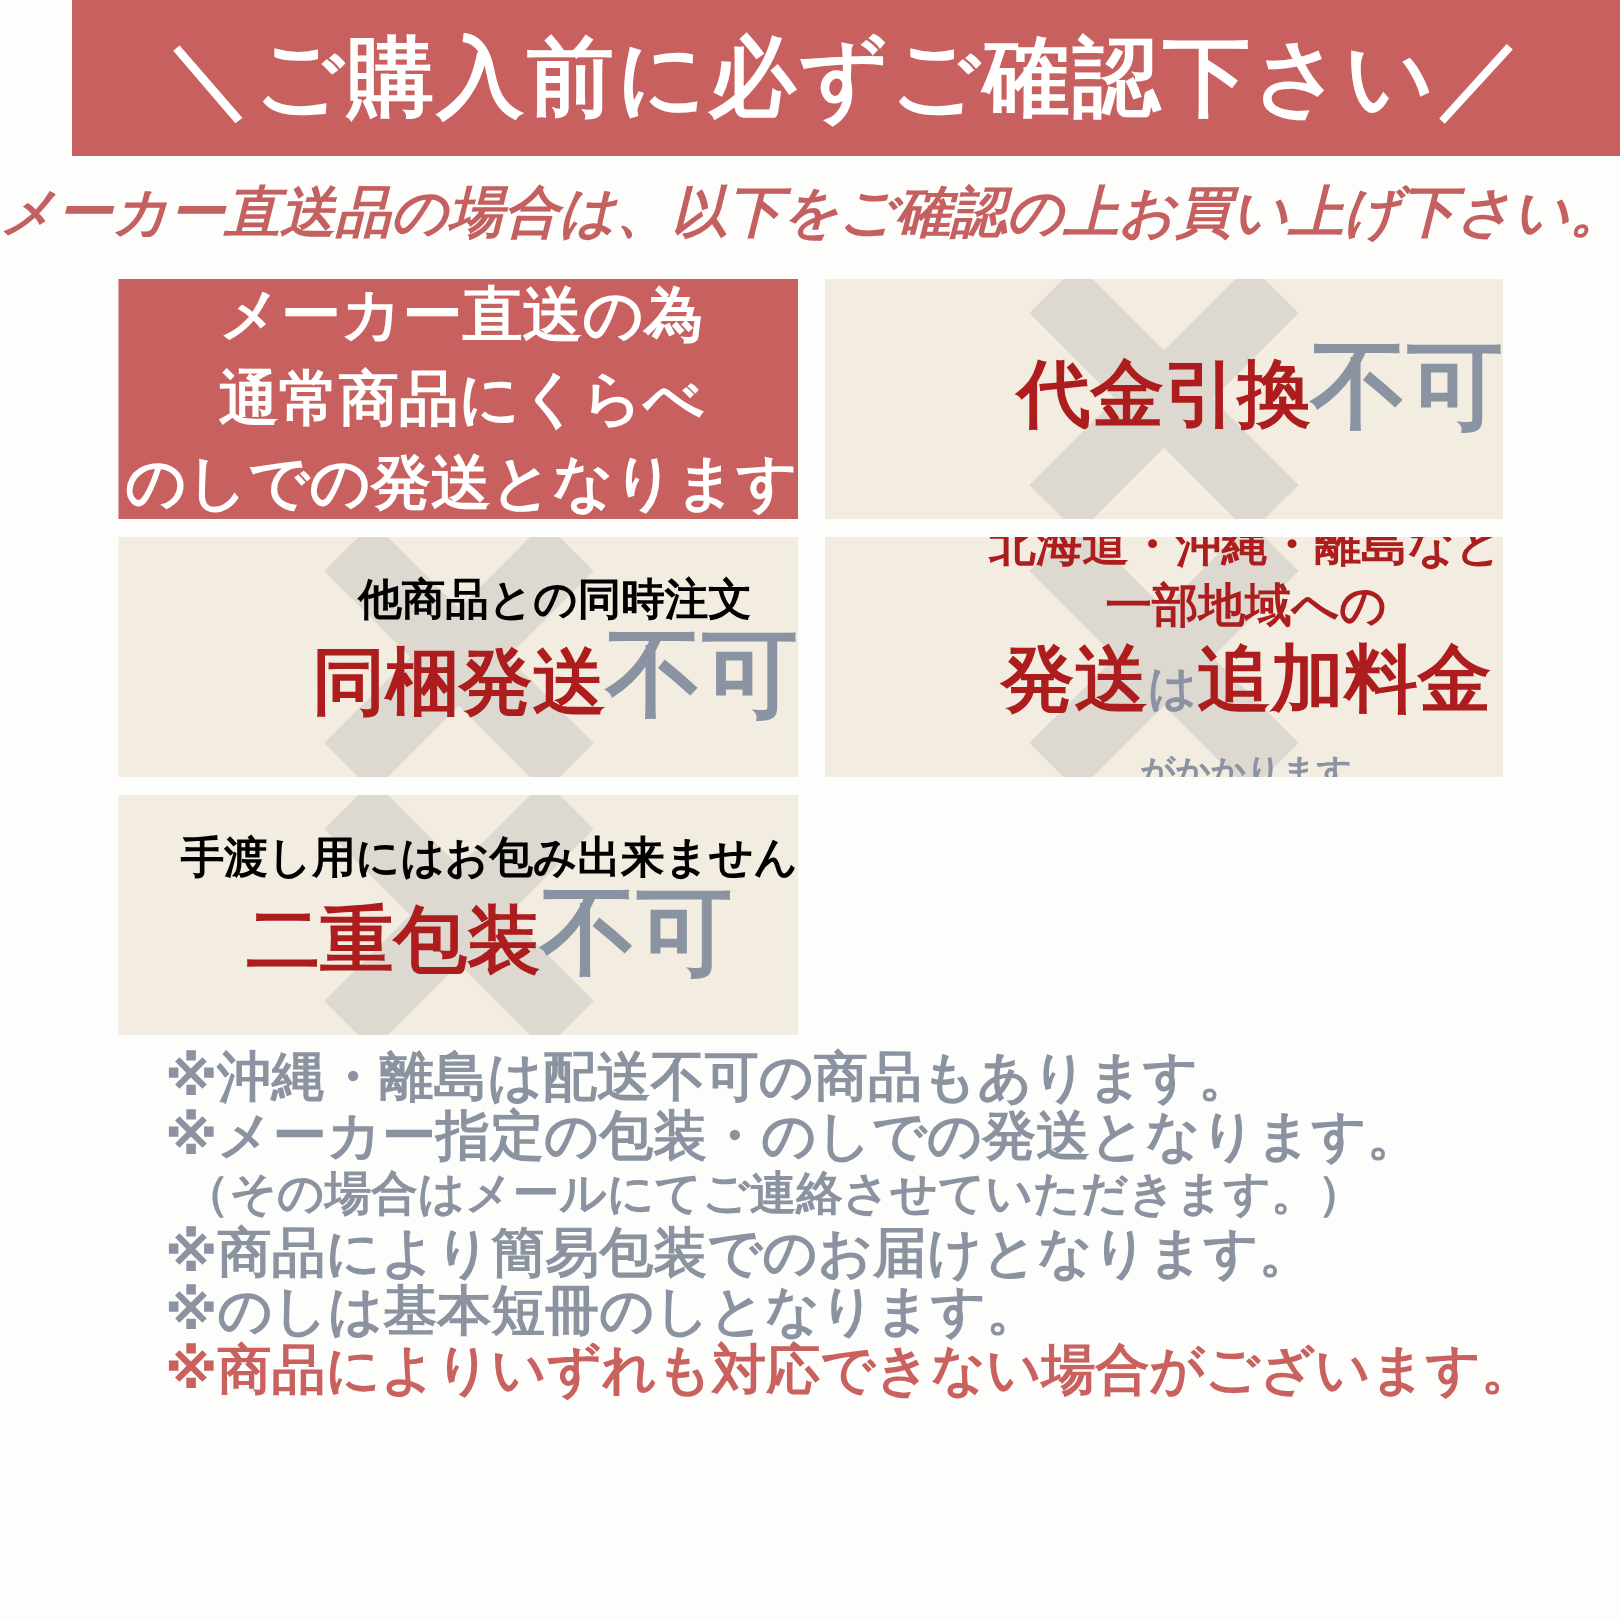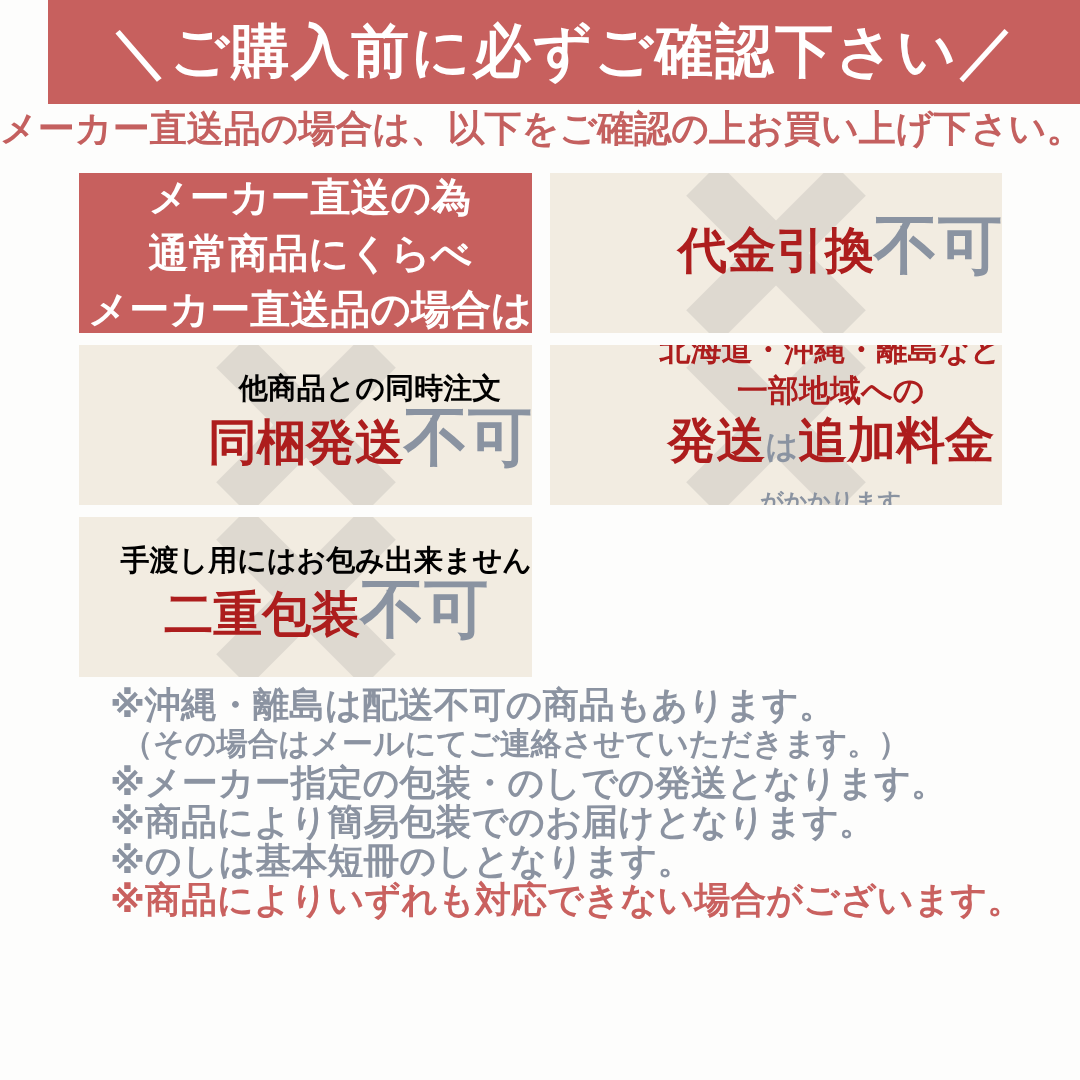--- a/index.html
+++ b/index.html
@@ -8,22 +8,22 @@
     background:#fdfdfc;
     font-family:"Liberation Sans","DejaVu Sans",sans-serif;
     font-weight:bold;
   }
   .banner {
     height:104px; background:#c7605e;
     display:flex; align-items:center; justify-content:center;margin-left:48px;
   }
   .banner-title { color:#ffffff; font-size:58px; letter-spacing:2px; white-space:nowrap; }
   .subtitle {
-    text-align:center;
-    color:#c4605f; font-size:37px; white-space:nowrap;
+    margin-top:13px; text-align:center;
+    color:#c4605f; font-size:37px; white-space:nowrap;font-style:italic;
   }
   .grid {
     margin:19px 78px 0 79px;
     display:grid;
     grid-template-columns:453px 452px;
     column-gap:18px; row-gap:12px;
   }
   .box {
     height:160px; position:relative; overflow:hidden;
     display:flex; flex-direction:column;
@@ -61,21 +61,21 @@
 </div>
 
 <div class="subtitle">メーカー直送品の場合は、以下をご確認の上お買い上げ下さい。</div>
 
 <div class="grid">
 
   <div class="box highlight">
     <div class="content">
       <div class="white-line">メーカー直送の為</div>
       <div class="white-line">通常商品にくらべ</div>
-      <div class="white-line">メーカー直送品の場合は</div>
+      <div class="white-line">のしでの発送となります</div>
     </div>
   </div>
 
   <div class="box beige">
     <span class="xmark"></span>
     <div class="content bigline">
       <span class="big-red">代金引換</span><span class="big-gray">不可</span>
     </div>
   </div>
 
@@ -109,18 +109,18 @@
       <div class="bigline">
         <span class="big-red">二重包装</span><span class="big-gray">不可</span>
       </div>
     </div>
   </div>
 
 </div>
 
 <div class="notes">
   <div class="note">※沖縄・離島は配送不可の商品もあります。</div>
+  <div class="note">※メーカー指定の包装・のしでの発送となります。</div>
   <div class="note small">（その場合はメールにてご連絡させていただきます。）</div>
-  <div class="note">※メーカー指定の包装・のしでの発送となります。</div>
   <div class="note">※商品により簡易包装でのお届けとなります。</div>
   <div class="note">※のしは基本短冊のしとなります。</div>
   <div class="note red">※商品によりいずれも対応できない場合がございます。</div>
 </div>
 
 </body></html>

